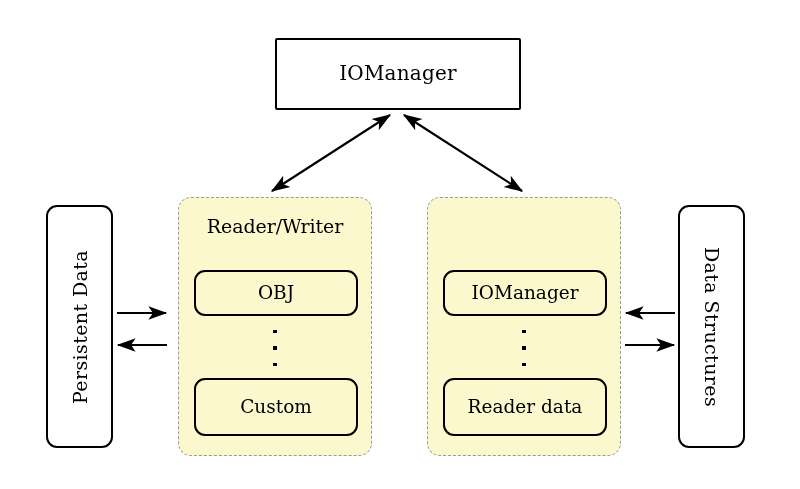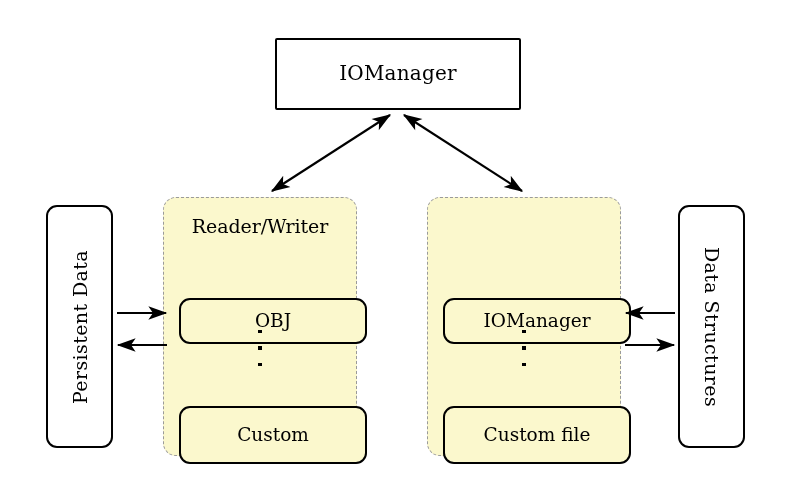--- a/index.html
+++ b/index.html
@@ -82,21 +82,21 @@
   
   .group {
     position: absolute;
     box-sizing: border-box;
     background: #fbf8cd;
     border: 1.6px dashed #9a9a9a;
     border-radius: 13px;
     top: 197px;
     height: 259px;
   }
-  #group-reader-writer { left: 163px; width: 194px; }
+  #group-reader-writer { left: 178px; width: 194px; }
   #group-importer-exporter { left: 427px; width: 194px; }
 
   .group-title {
     position: absolute;
     top: 17px;
     left: 0;
     width: 100%;
     text-align: center;
     font-size: 19px;
     white-space: nowrap;
@@ -111,22 +111,21 @@
     background: #fbf8cd;
     border: 2.6px solid #000000;
     border-radius: 11px;
     display: flex;
     align-items: center;
     justify-content: center;
     text-align: center;
     font-size: 18.5px;
     line-height: 1.16;
     left: 15px;
-    width: 188px;
-    margin-top: 28px;
+    width: 164px;
   }
   .module.top { top: 72px; height: 46px; }
   .module.bottom { top: 180px; height: 58px; }
 
   
   .vdots {
     position: absolute;
     left: 0;
     width: 100%;
     top: 129px;
@@ -199,21 +198,21 @@
     </div>
 
     <div class="vdots">
       <i></i>
       <i></i>
       <i></i>
     </div>
 
     <div class="module bottom">
       <span>
-        <span>Custom file</span><br>
+        <span>Reader data</span><br>
       </span>
     </div>
   </div>
 
   <svg id="arrow-layer" viewBox="0 0 800 489">
     <defs>
       <marker id="ah" markerWidth="10" markerHeight="10" refX="8.4" refY="3.4" orient="auto" markerUnits="strokeWidth">
         <path d="M0,0.2 L9,3.4 L0,6.6 L2.2,3.4 Z" fill="#000000"></path>
       </marker>
       <marker id="ah-start" markerWidth="10" markerHeight="10" refX="0.6" refY="3.4" orient="auto" markerUnits="strokeWidth">

